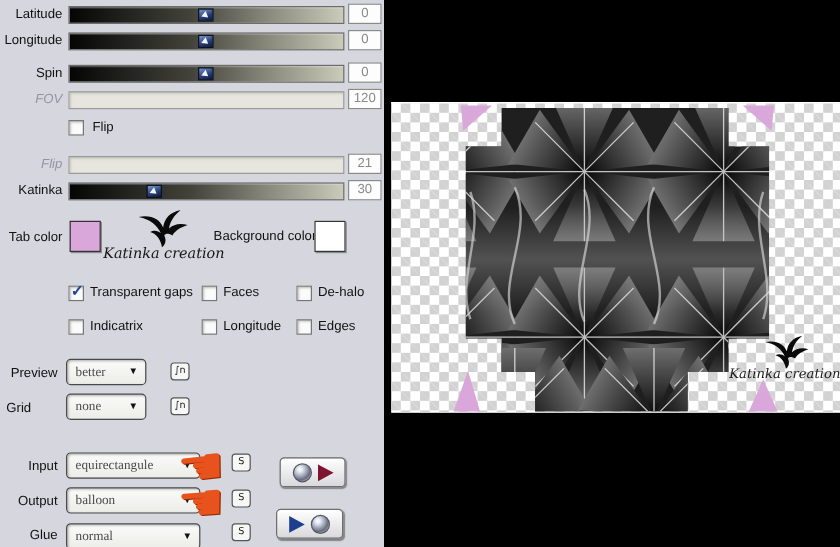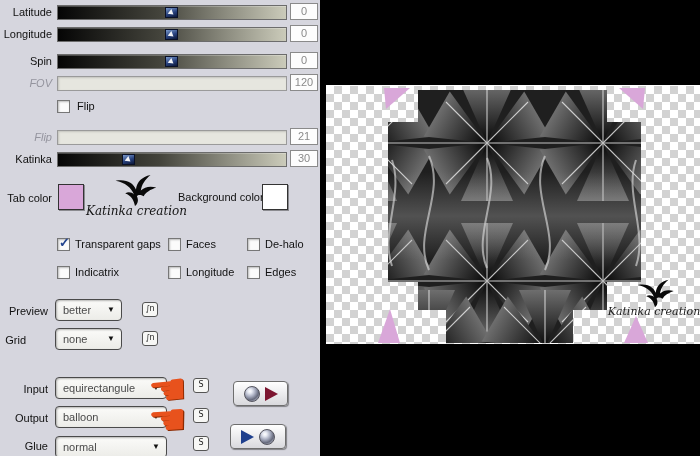--- a/index.html
+++ b/index.html
@@ -58,20 +58,21 @@
   
   .swatch{
     position:absolute;width:26px;height:26px;border:1px solid #333;
     box-sizing:border-box;box-shadow:1px 1px 0 rgba(0,0,0,.35);
   }
   
   .dd{
     position:absolute;height:22px;border:1px solid #4a4a4a;border-radius:4px;
     background:linear-gradient(#fbfbf9,#ecece8);box-sizing:border-box;
     box-shadow:inset 1px 1px 2px rgba(0,0,0,.28);
+    font-family:Liberation Serif, serif;
   }
   .dd .val{
     position:absolute;left:7px;top:4px;font-size:11px;color:#4a4a4a;
     white-space:nowrap;overflow:hidden;max-width:calc(100% - 22px);
   }
   .dd .arr{
     position:absolute;right:6px;top:6px;font-size:8px;color:#111;line-height:8px;
   }
   
   .sbtn{

